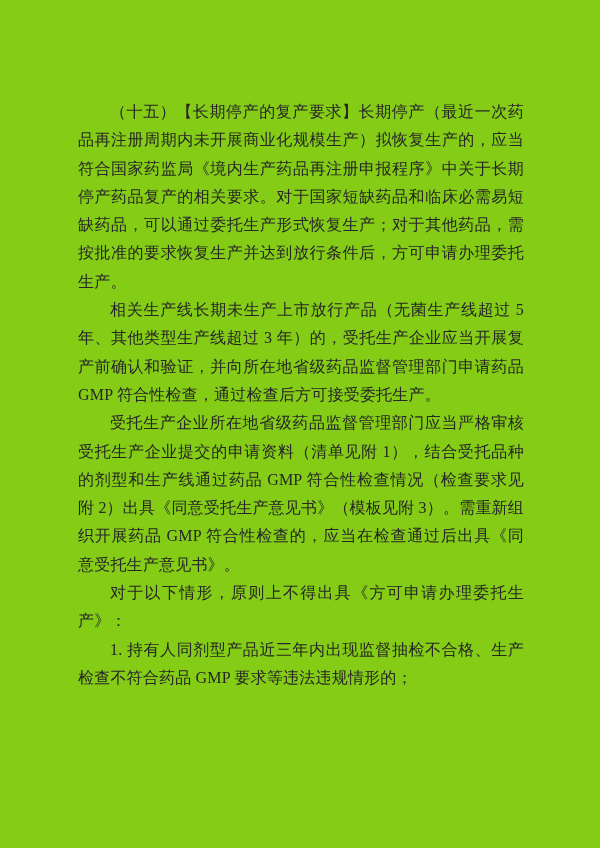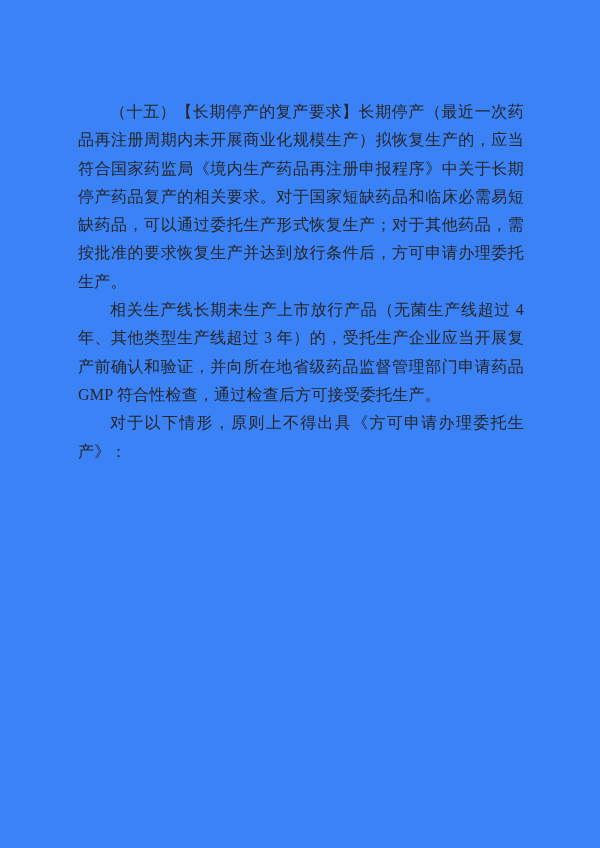--- a/index.html
+++ b/index.html
@@ -4,21 +4,21 @@
 <style>
   html, body {
     margin: 0;
     padding: 0;
     background: #ffffff;
   }
   .page {
     position: relative;
     width: 600px;
     height: 848px;
-    background: #3b82f6;
+    background: #84cc16;
     overflow: hidden;
     font-family: "Liberation Serif", "DejaVu Serif", serif;
   }
   .text-block {
     position: absolute;
     left: 78px;
     top: 98px;
     width: 446px;
     font-size: 16px;
     line-height: 28.3px;
@@ -33,16 +33,18 @@
     text-indent: 2em;
     word-break: break-all;
   }
 </style>
 </head>
 <body>
 
 <div class="page">
   <div class="text-block">
     <p>（十五）【长期停产的复产要求】长期停产（最近一次药品再注册周期内未开展商业化规模生产）拟恢复生产的，应当符合国家药监局《境内生产药品再注册申报程序》中关于长期停产药品复产的相关要求。对于国家短缺药品和临床必需易短缺药品，可以通过委托生产形式恢复生产；对于其他药品，需按批准的要求恢复生产并达到放行条件后，方可申请办理委托生产。</p>
-    <p>相关生产线长期未生产上市放行产品（无菌生产线超过 4 年、其他类型生产线超过 3 年）的，受托生产企业应当开展复产前确认和验证，并向所在地省级药品监督管理部门申请药品 GMP 符合性检查，通过检查后方可接受委托生产。</p>
+    <p>相关生产线长期未生产上市放行产品（无菌生产线超过 5 年、其他类型生产线超过 3 年）的，受托生产企业应当开展复产前确认和验证，并向所在地省级药品监督管理部门申请药品 GMP 符合性检查，通过检查后方可接受委托生产。</p>
+    <p>受托生产企业所在地省级药品监督管理部门应当严格审核受托生产企业提交的申请资料（清单见附 1），结合受托品种的剂型和生产线通过药品 GMP 符合性检查情况（检查要求见附 2）出具《同意受托生产意见书》（模板见附 3）。需重新组织开展药品 GMP 符合性检查的，应当在检查通过后出具《同意受托生产意见书》。</p>
     <p>对于以下情形，原则上不得出具《方可申请办理委托生产》：</p>
+    <p>1. 持有人同剂型产品近三年内出现监督抽检不合格、生产检查不符合药品 GMP 要求等违法违规情形的；</p>
   </div>
 </div>
 
 </body></html>

